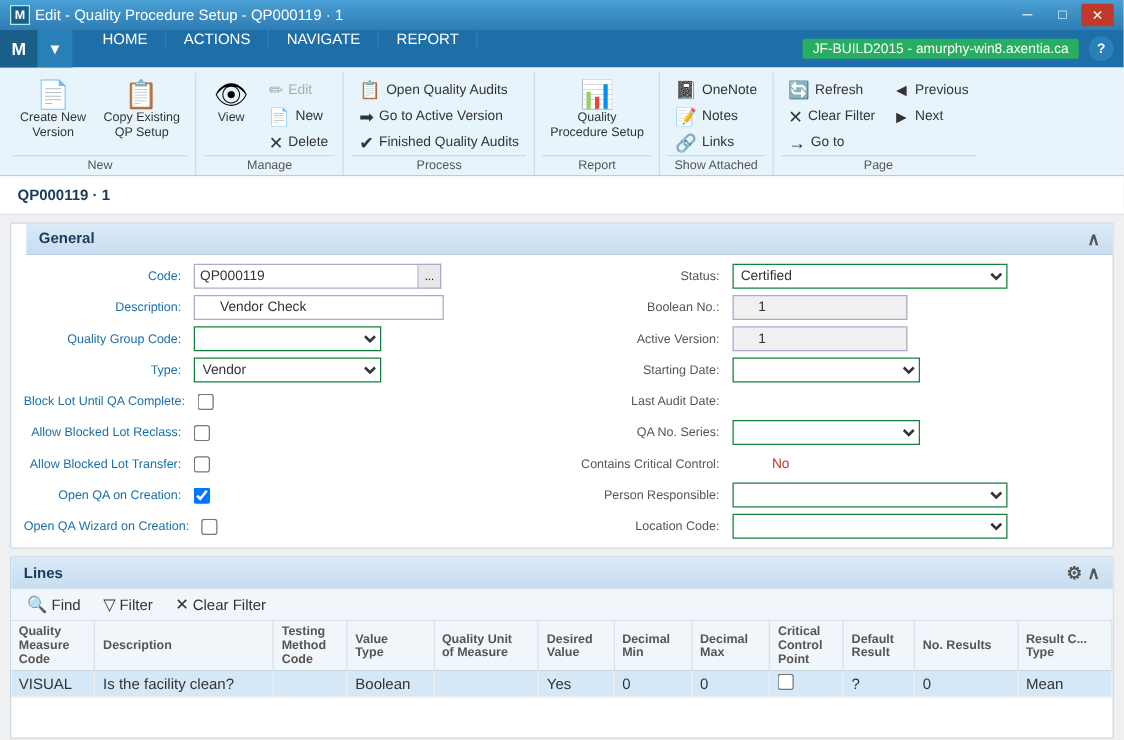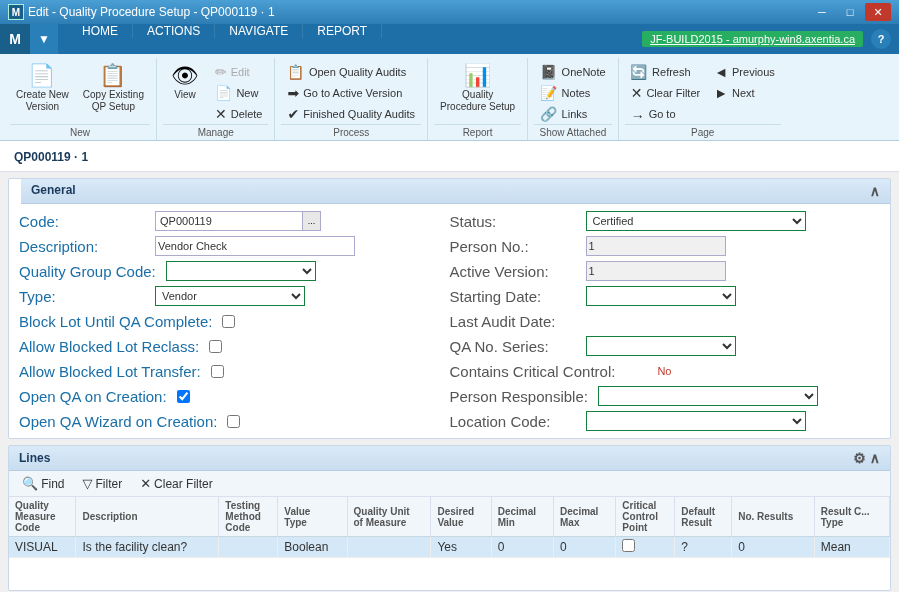--- a/index.html
+++ b/index.html
@@ -35,21 +35,21 @@
     .nav-tab {
       padding: 0 14px;
       display: flex;
       align-items: center;
       color: white;
       font-size: 12px;
       cursor: pointer;
       border-right: 1px solid rgba(255,255,255,0.1);
     }
     .nav-right { margin-left: auto; display: flex; align-items: center; gap: 8px; padding-right: 8px; }
-    .server-badge { background: #27ae60; color: white; padding: 2px 8px; border-radius: 2px; font-size: 11px; cursor: pointer; text-decoration: underline; }
+    .server-badge { background: #27ae60; color: white; padding: 2px 8px; border-radius: 2px; font-size: 11px; cursor: pointer; }
     .help-btn { background: #2980b9; color: white; width: 20px; height: 20px; border-radius: 50%; display: flex; align-items: center; justify-content: center; font-size: 11px; font-weight: bold; cursor: pointer; }
 
     
     .ribbon {
       background: #e8f4fc;
       border-bottom: 1px solid #b0cfe0;
       display: flex;
       align-items: stretch;
       min-height: 78px;
       padding: 4px 4px 0 4px;
@@ -130,35 +130,35 @@
     .section-collapse { cursor: pointer; color: #555; font-size: 14px; }
 
     .form-body {
       display: grid;
       grid-template-columns: 1fr 1fr;
       gap: 0;
       padding: 6px 10px;
     }
     .form-col { display: flex; flex-direction: column; gap: 3px; }
     .form-row { display: flex; align-items: center; gap: 6px; min-height: 22px; }
-    .form-label { color: #555; min-width: 130px; text-align: left; font-size: 15px; padding-right: 4px; }
+    .form-label { color: #555; min-width: 130px; text-align: right; font-size: 10px; padding-right: 4px; }
     .form-label.blue { color: #1a6fa8; }
     .form-input {
       border: 1px solid #aac;
       background: white;
-      padding: 1px 2px;
+      padding: 1px 20px;
       height: 20px;
       font-size: 11px;
       color: #333;
     }
     .form-input.wide { width: 200px; }
     .form-input.medium { width: 140px; }
     .form-input.readonly { background: #f0f0f0; }
     .form-input-with-btn { display: flex; align-items: center; }
-    .form-input-with-btn input { border: 1px solid #aac; padding: 1px 4px; height: 20px; font-size: 11px; width: 148px; }
+    .form-input-with-btn input { border: 1px solid #aac; padding: 1px 4px; height: 20px; font-size: 11px; width: 180px; }
     .form-ellipsis { border: 1px solid #aac; background: #e8e8e8; width: 18px; height: 20px; display: flex; align-items: center; justify-content: center; cursor: pointer; font-size: 9px; border-left: none; }
     .form-select {
       border: 1px solid #15803d;
       background: white;
       height: 20px;
       font-size: 11px;
       color: #333;
       padding: 0 2px;
     }
     .form-select.medium { width: 150px; }
@@ -441,21 +441,21 @@
       </div>
 
       <div class="form-col">
         <div class="form-row">
           <span class="form-label">Status:</span>
           <select class="form-select full-w">
             <option value="Certified">Certified</option>
           </select>
         </div>
         <div class="form-row">
-          <span class="form-label">Person No.:</span>
+          <span class="form-label">Boolean No.:</span>
           <input type="text" class="form-input medium readonly" value="1" readonly="" style="">
         </div>
         <div class="form-row">
           <span class="form-label">Active Version:</span>
           <input type="text" class="form-input medium readonly" value="1" readonly="" style="">
         </div>
         <div class="form-row">
           <span class="form-label">Starting Date:</span>
           <select class="form-select medium">
             <option value=""></option>

